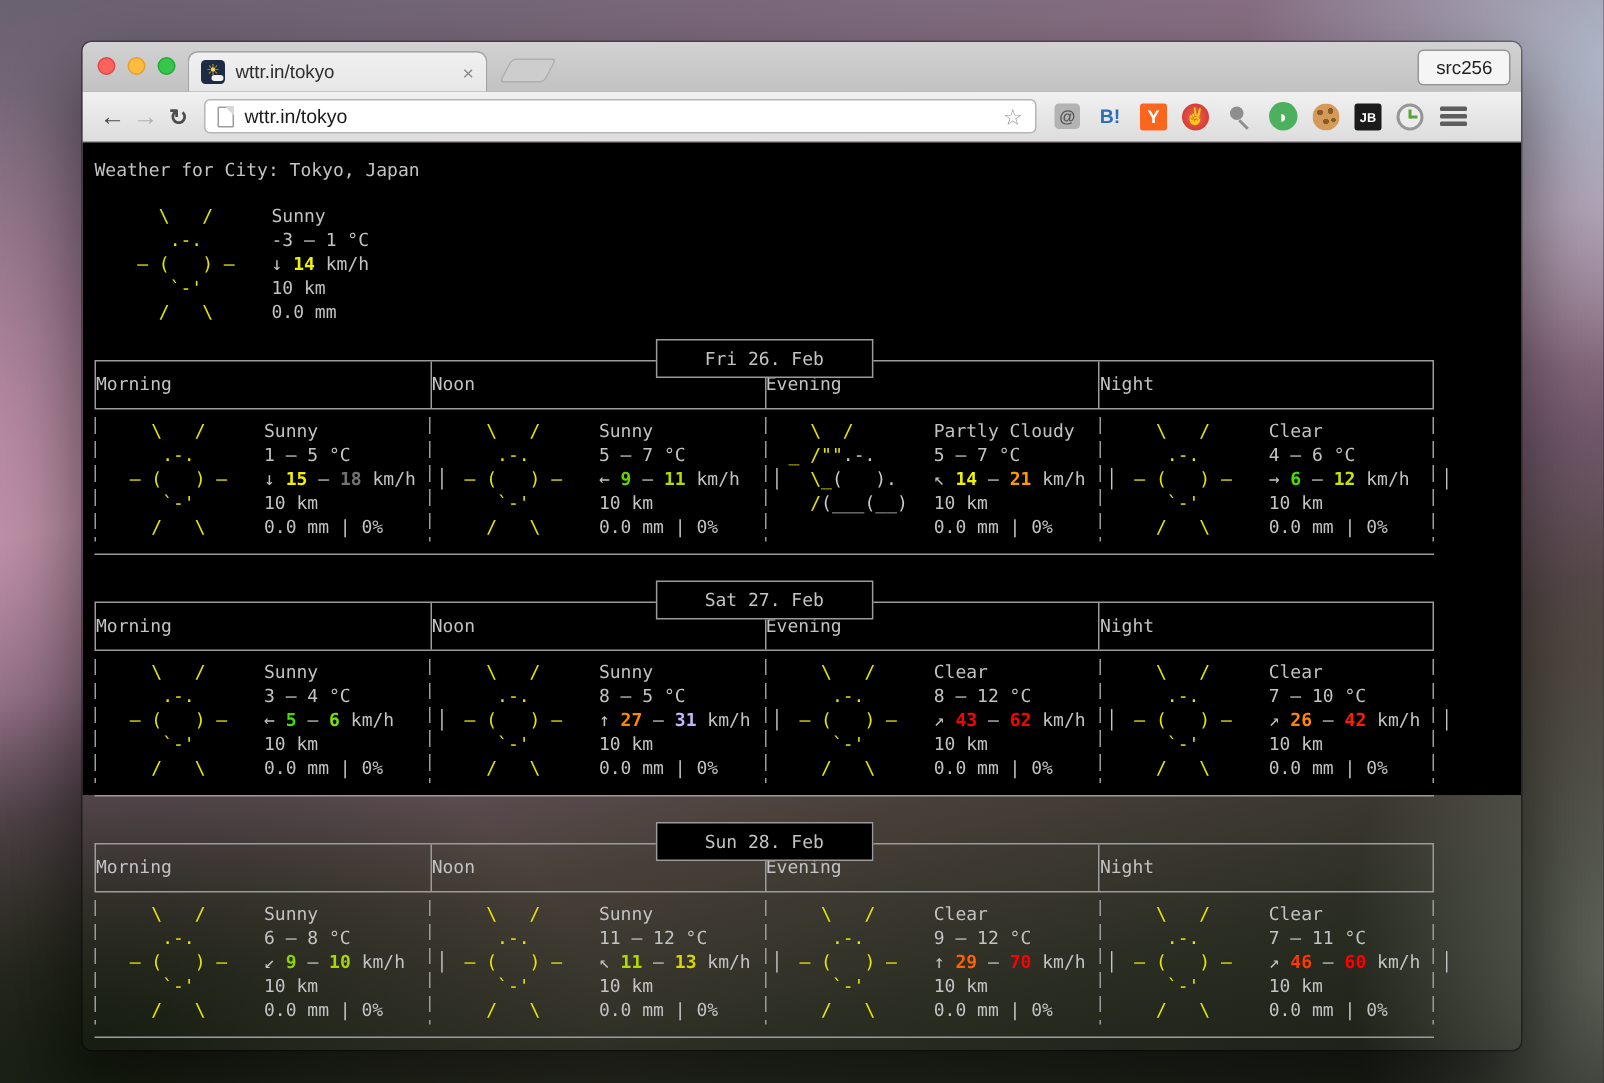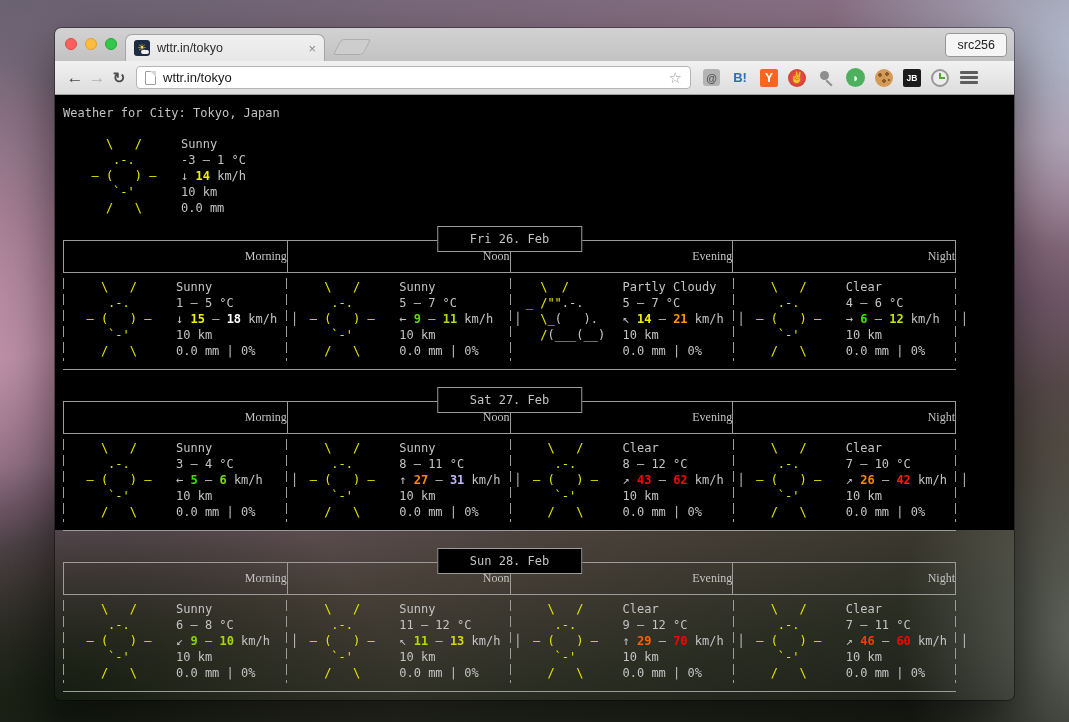--- a/index.html
+++ b/index.html
@@ -92,21 +92,21 @@
   .wv { font-weight:bold; }
   .wind { position:relative; }
   .stray { position:absolute; right:-12px; top:0; color:#c3c3c3; }
 
   .day { position:relative; width:893px; margin-top:31px; }
   .day.first { margin-top:24px; }
   .datebox { position:absolute; left:50%; top:-14px; transform:translateX(-50%); z-index:3;
     background:#000; border:1px solid #9b9b9b; padding:4px 32px; white-space:nowrap; }
   .hrow { display:grid; grid-template-columns:repeat(4,1fr); border-top:1px solid #9b9b9b;
     border-bottom:1px solid #9b9b9b; border-left:1px solid #9b9b9b; border-right:1px solid #9b9b9b; }
-  .hcell { text-align:right; padding:7px 0 8px;font-family:Liberation Serif, serif; }
+  .hcell { text-align:left; padding:7px 0 8px; }
   .hcell + .hcell { border-left:1px solid #9b9b9b; }
   .brow { position:relative; display:grid; grid-template-columns:repeat(4,1fr);
     border-bottom:1px solid #9b9b9b; }
   .bcell { position:relative; display:flex; padding:6px 0 10px 0; }
   .bcell::before { content:""; position:absolute; left:0; top:5px; bottom:8px; width:1px;
     background:repeating-linear-gradient(to bottom,#9b9b9b 0 11px, transparent 11px 16px); }
   .brow::after { content:""; position:absolute; right:0; top:5px; bottom:8px; width:1px;
     background:repeating-linear-gradient(to bottom,#9b9b9b 0 11px, transparent 11px 16px); }
   .bcell .art { margin-left:9px; }
   .bcell .info { flex:1; }
@@ -187,21 +187,21 @@
         <div class="brow">
           <div class="bcell">
             <pre class="art"><span style="color: rgb(230, 230, 0);">    \   /    </span>
 <span style="color: rgb(230, 230, 0);">     .-.     </span>
 <span style="color: rgb(230, 230, 0);">  – (   ) –  </span>
 <span style="color: rgb(230, 230, 0);">     `-'     </span>
 <span style="color: rgb(230, 230, 0);">    /   \    </span></pre>
             <div class="info">
               <div>Sunny</div>
               <div>1 – 5 °C</div>
-              <div class="wind"><span>↓</span> <span class="wv" style="color: rgb(240, 240, 0);">15</span> <span>–</span> <span class="wv" style="color: #ffffff;">18</span> <span>km/h</span><span class="stray">│</span></div>
+              <div class="wind"><span>↓</span> <span class="wv" style="color: rgb(240, 240, 0);">15</span> <span>–</span> <span class="wv" style="color: #737373;">18</span> <span>km/h</span><span class="stray">│</span></div>
               <div>10 km</div>
               <div>0.0 mm | 0%</div>
             </div>
           </div>
           <div class="bcell">
             <pre class="art"><span style="color: rgb(230, 230, 0);">    \   /    </span>
 <span style="color: rgb(230, 230, 0);">     .-.     </span>
 <span style="color: rgb(230, 230, 0);">  – (   ) –  </span>
 <span style="color: rgb(230, 230, 0);">     `-'     </span>
 <span style="color: rgb(230, 230, 0);">    /   \    </span></pre>
@@ -268,21 +268,21 @@
             </div>
           </div>
           <div class="bcell">
             <pre class="art"><span style="color: rgb(230, 230, 0);">    \   /    </span>
 <span style="color: rgb(230, 230, 0);">     .-.     </span>
 <span style="color: rgb(230, 230, 0);">  – (   ) –  </span>
 <span style="color: rgb(230, 230, 0);">     `-'     </span>
 <span style="color: rgb(230, 230, 0);">    /   \    </span></pre>
             <div class="info">
               <div>Sunny</div>
-              <div>8 – 11 °C</div>
+              <div>8 – 5 °C</div>
               <div class="wind"><span>↑</span> <span class="wv" style="color: rgb(255, 135, 0);">27</span> <span>–</span> <span class="wv" style="color: #c4b5fd;">31</span> <span>km/h</span><span class="stray">│</span></div>
               <div>10 km</div>
               <div>0.0 mm | 0%</div>
             </div>
           </div>
           <div class="bcell">
             <pre class="art"><span style="color: rgb(230, 230, 0);">    \   /    </span>
 <span style="color: rgb(230, 230, 0);">     .-.     </span>
 <span style="color: rgb(230, 230, 0);">  – (   ) –  </span>
 <span style="color: rgb(230, 230, 0);">     `-'     </span>

